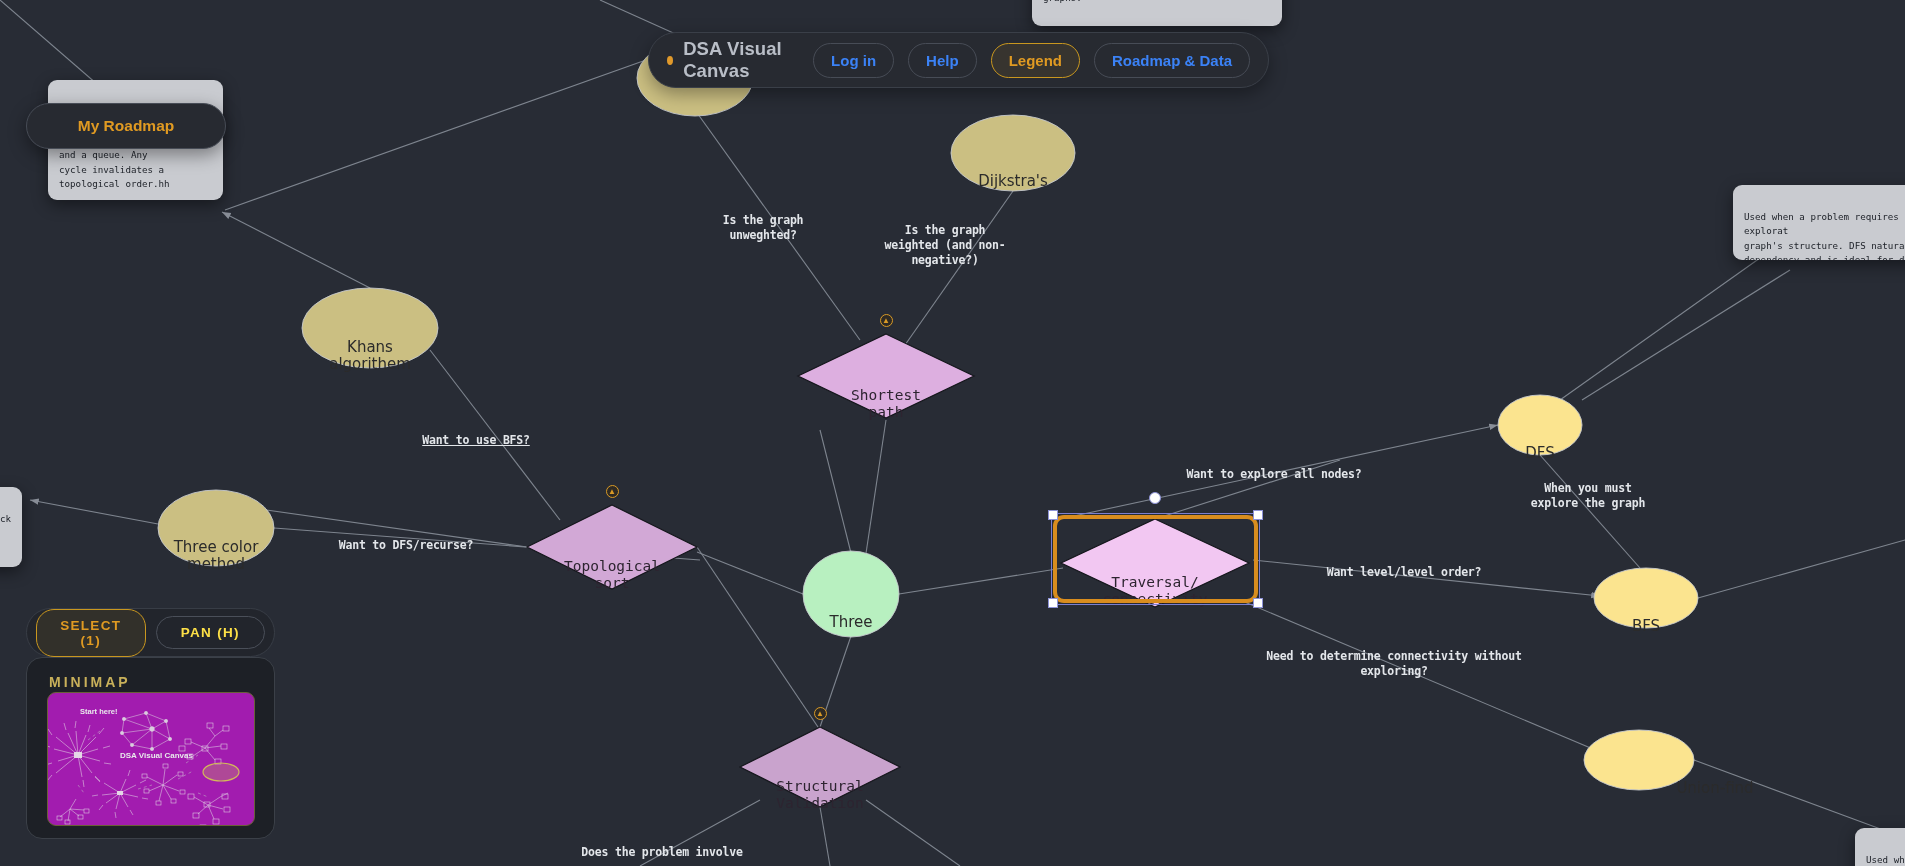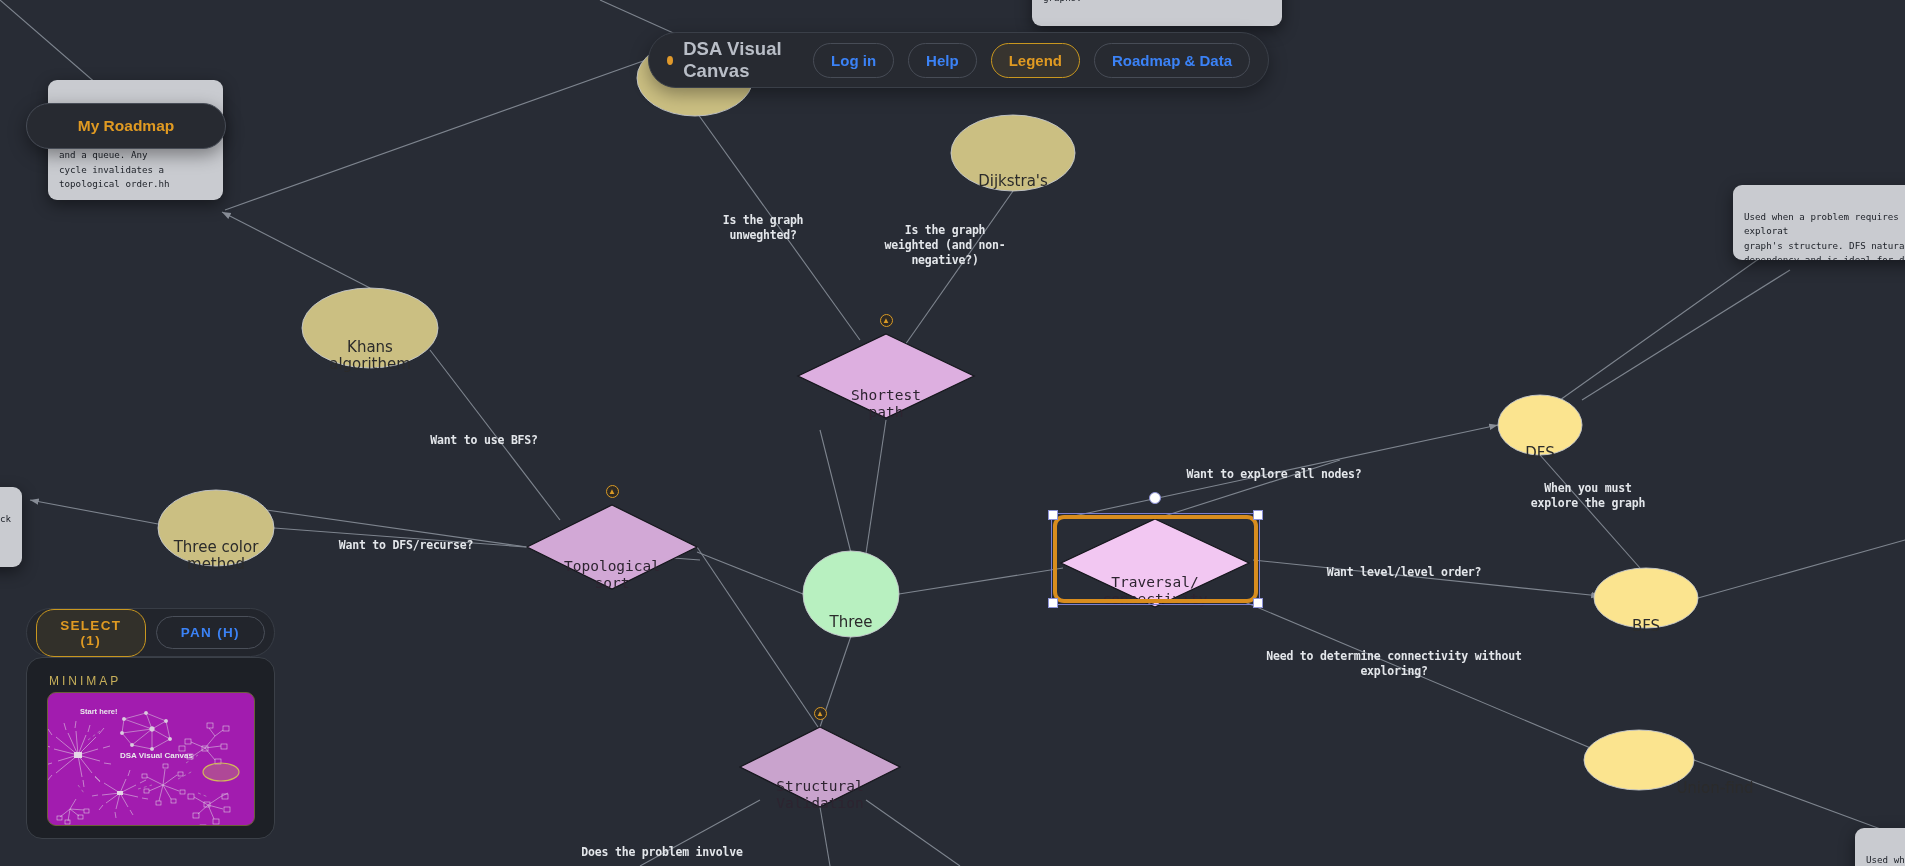--- a/index.html
+++ b/index.html
@@ -141,21 +141,21 @@
     border: 1px solid #383d46;
     border-radius: 25px;
     display: flex; align-items: center; gap: 10px;
     padding: 0 9px;
     z-index: 45;
   }
   .mode-btn {
     border: 1px solid #4a4f59;
     border-radius: 18px;
     background: transparent;
-    color: #3b82f6;
+    color: #fde047;
     font-size: 13.5px;
     font-weight: bold;
     letter-spacing: 1.3px;
     padding: 8px 16px;
     cursor: pointer;
     flex: 1; text-align: center;
   }
   .mode-btn.active { border-color: #c9971f; color: #e09a22; background: rgba(200,150,30,.10); }
 
   
@@ -163,21 +163,21 @@
     position: absolute; left: 26px; top: 657px;
     width: 249px; height: 182px;
     background: #1d2026;
     border: 1px solid #3b4048;
     border-radius: 16px;
     z-index: 45;
     padding: 10px;
   }
   #minimap-title {
     position: absolute; left: 22px; top: 16px;
-    color: #c8b05a; font-size: 12px; font-weight: normal; letter-spacing: 3px;
+    color: #c8b05a; font-size: 14px; font-weight: bold; letter-spacing: 3px;
   }
   #minimap-inner {
     position: absolute; left: 20px; top: 34px;
     width: 208px; height: 134px;
     border: 1px solid #6a6038;
     border-radius: 9px;
     background: #a21caf;
     overflow: hidden;
   }
   .mm-text { position: absolute; color: #e9eaec; font-size: 7.5px; font-weight: bold; }
@@ -300,21 +300,21 @@
       <div style="position: absolute; left: 1253px; top: 598px; width: 10px; height: 10px; background: rgb(255, 255, 255); border: 1px solid rgb(141, 146, 216);"></div>
       <div style="position: absolute; left: 1149px; top: 492px; width: 12px; height: 12px; border-radius: 50%; background: rgb(255, 255, 255); border: 1px solid rgb(141, 146, 216);"></div>
     </div>
 
   <div id="edge-labels-layer" style="position:absolute;left:0;top:0;width:1905px;height:866px;">
       <div class="edge-label" style="left: 603px; width: 320px; top: 213px;">Is the graph
 unweghted?</div>
       <div class="edge-label" style="left: 785px; width: 320px; top: 222.5px;">Is the graph
 weighted (and non-
 negative?)</div>
-      <div class="edge-label" style="left: 324px; width: 320px; top: 432.5px;">Want to use BFS?</div>
+      <div class="edge-label" style="left: 316px; width: 320px; top: 432.5px; text-decoration: underline;">Want to use BFS?</div>
       <div class="edge-label" style="left: 246px; width: 320px; top: 537.5px;">Want to DFS/recurse?</div>
       <div class="edge-label" style="left: 1114px; width: 320px; top: 466.5px;">Want to explore all nodes?</div>
       <div class="edge-label" style="left: 1428px; width: 320px; top: 481px;">When you must
 explore the graph</div>
       <div class="edge-label" style="left: 1244px; width: 320px; top: 564.5px;">Want level/level order?</div>
       <div class="edge-label" style="left: 1234px; width: 320px; top: 649px;">Need to determine connectivity without
 exploring?</div>
       <div class="edge-label" style="left: 502px; width: 320px; top: 844.5px;">Does the problem involve</div>
     </div>
 

